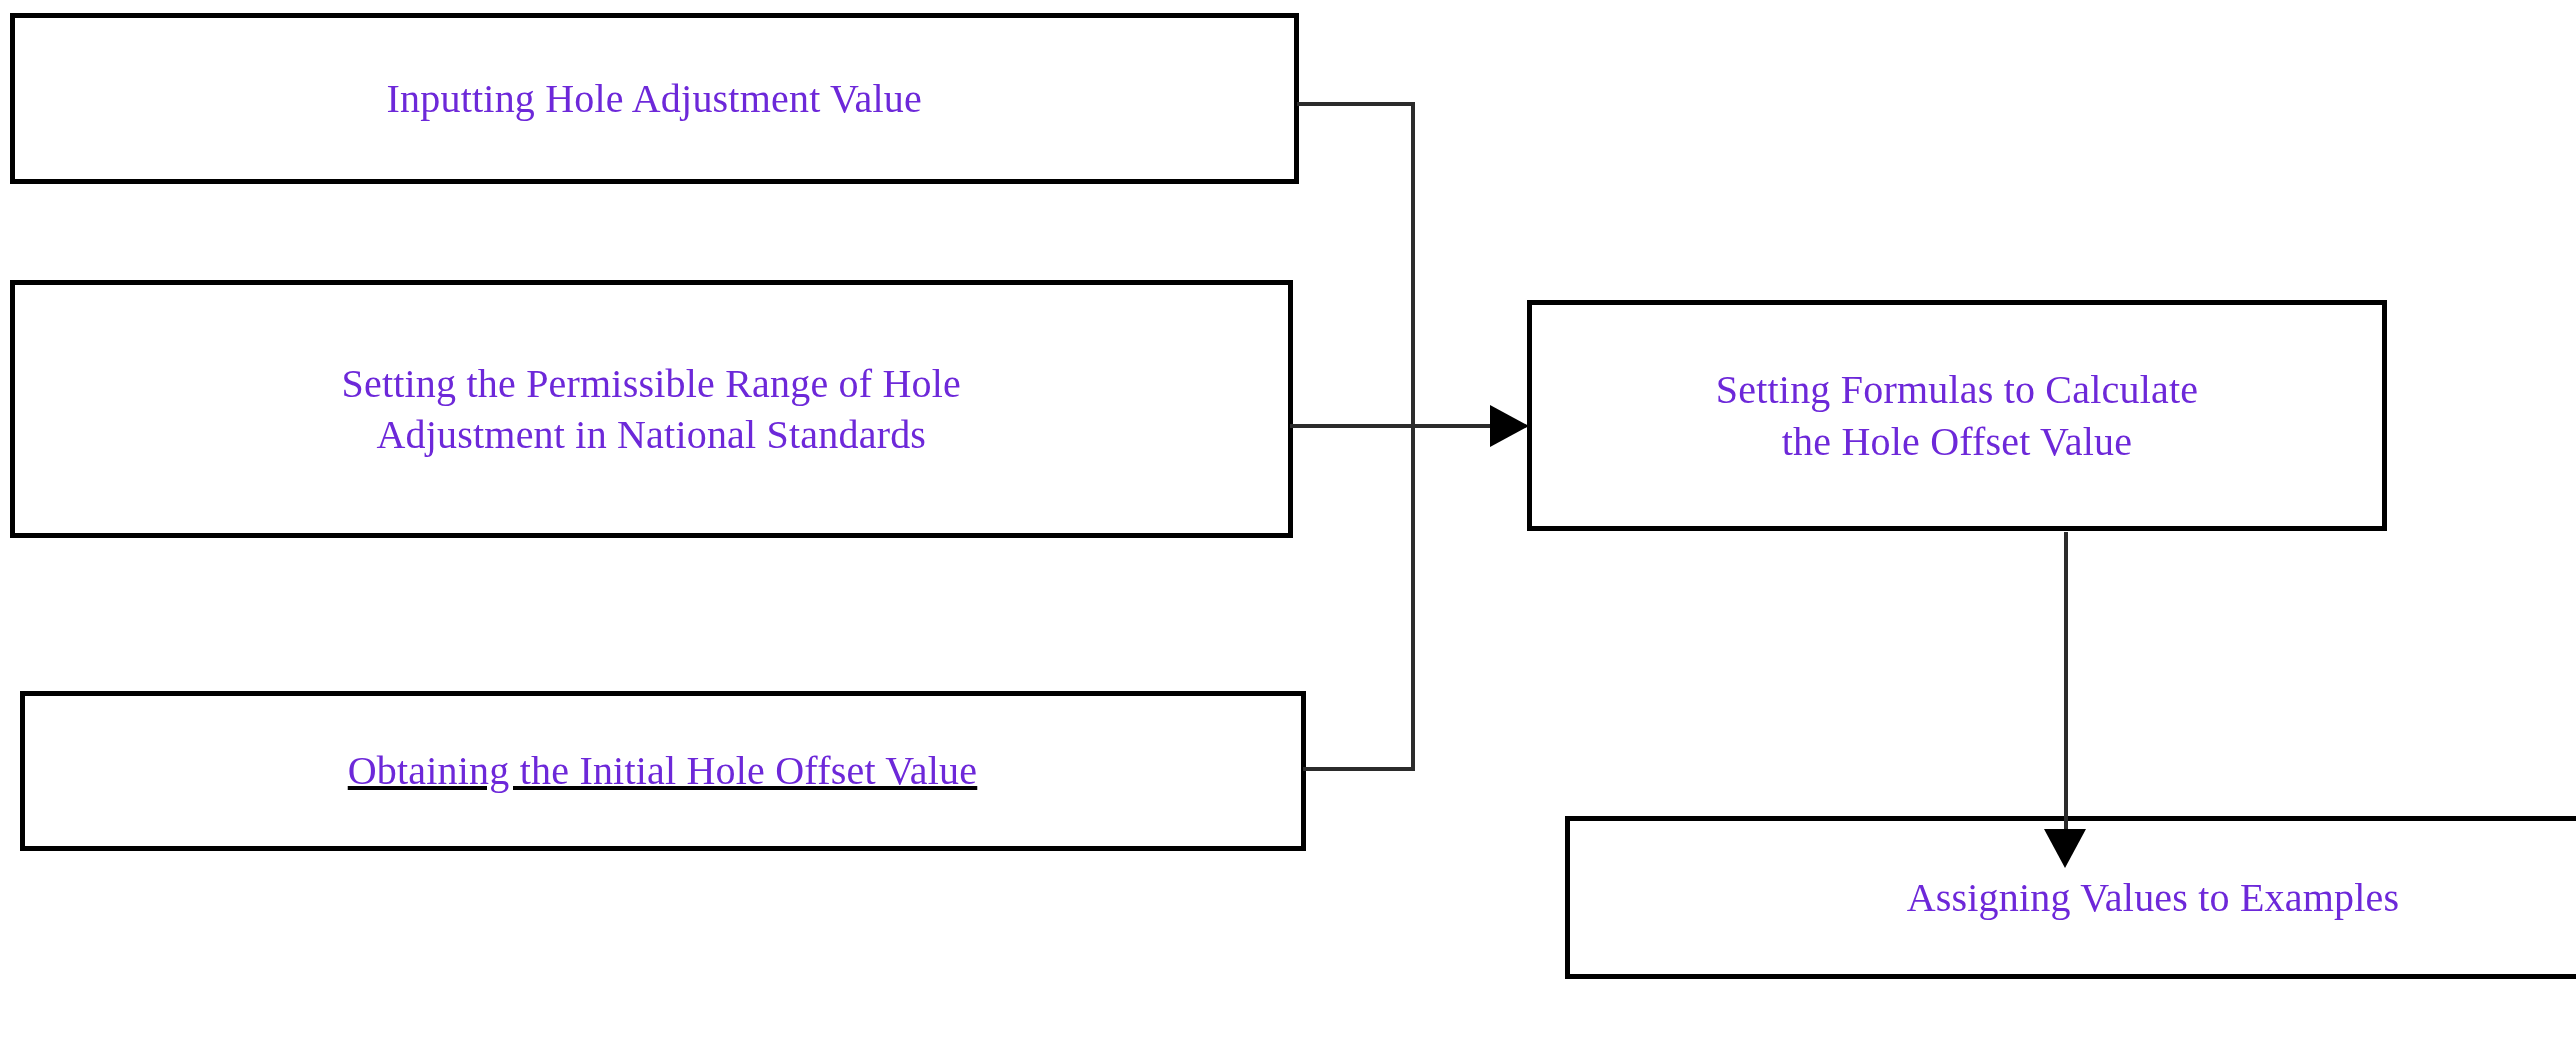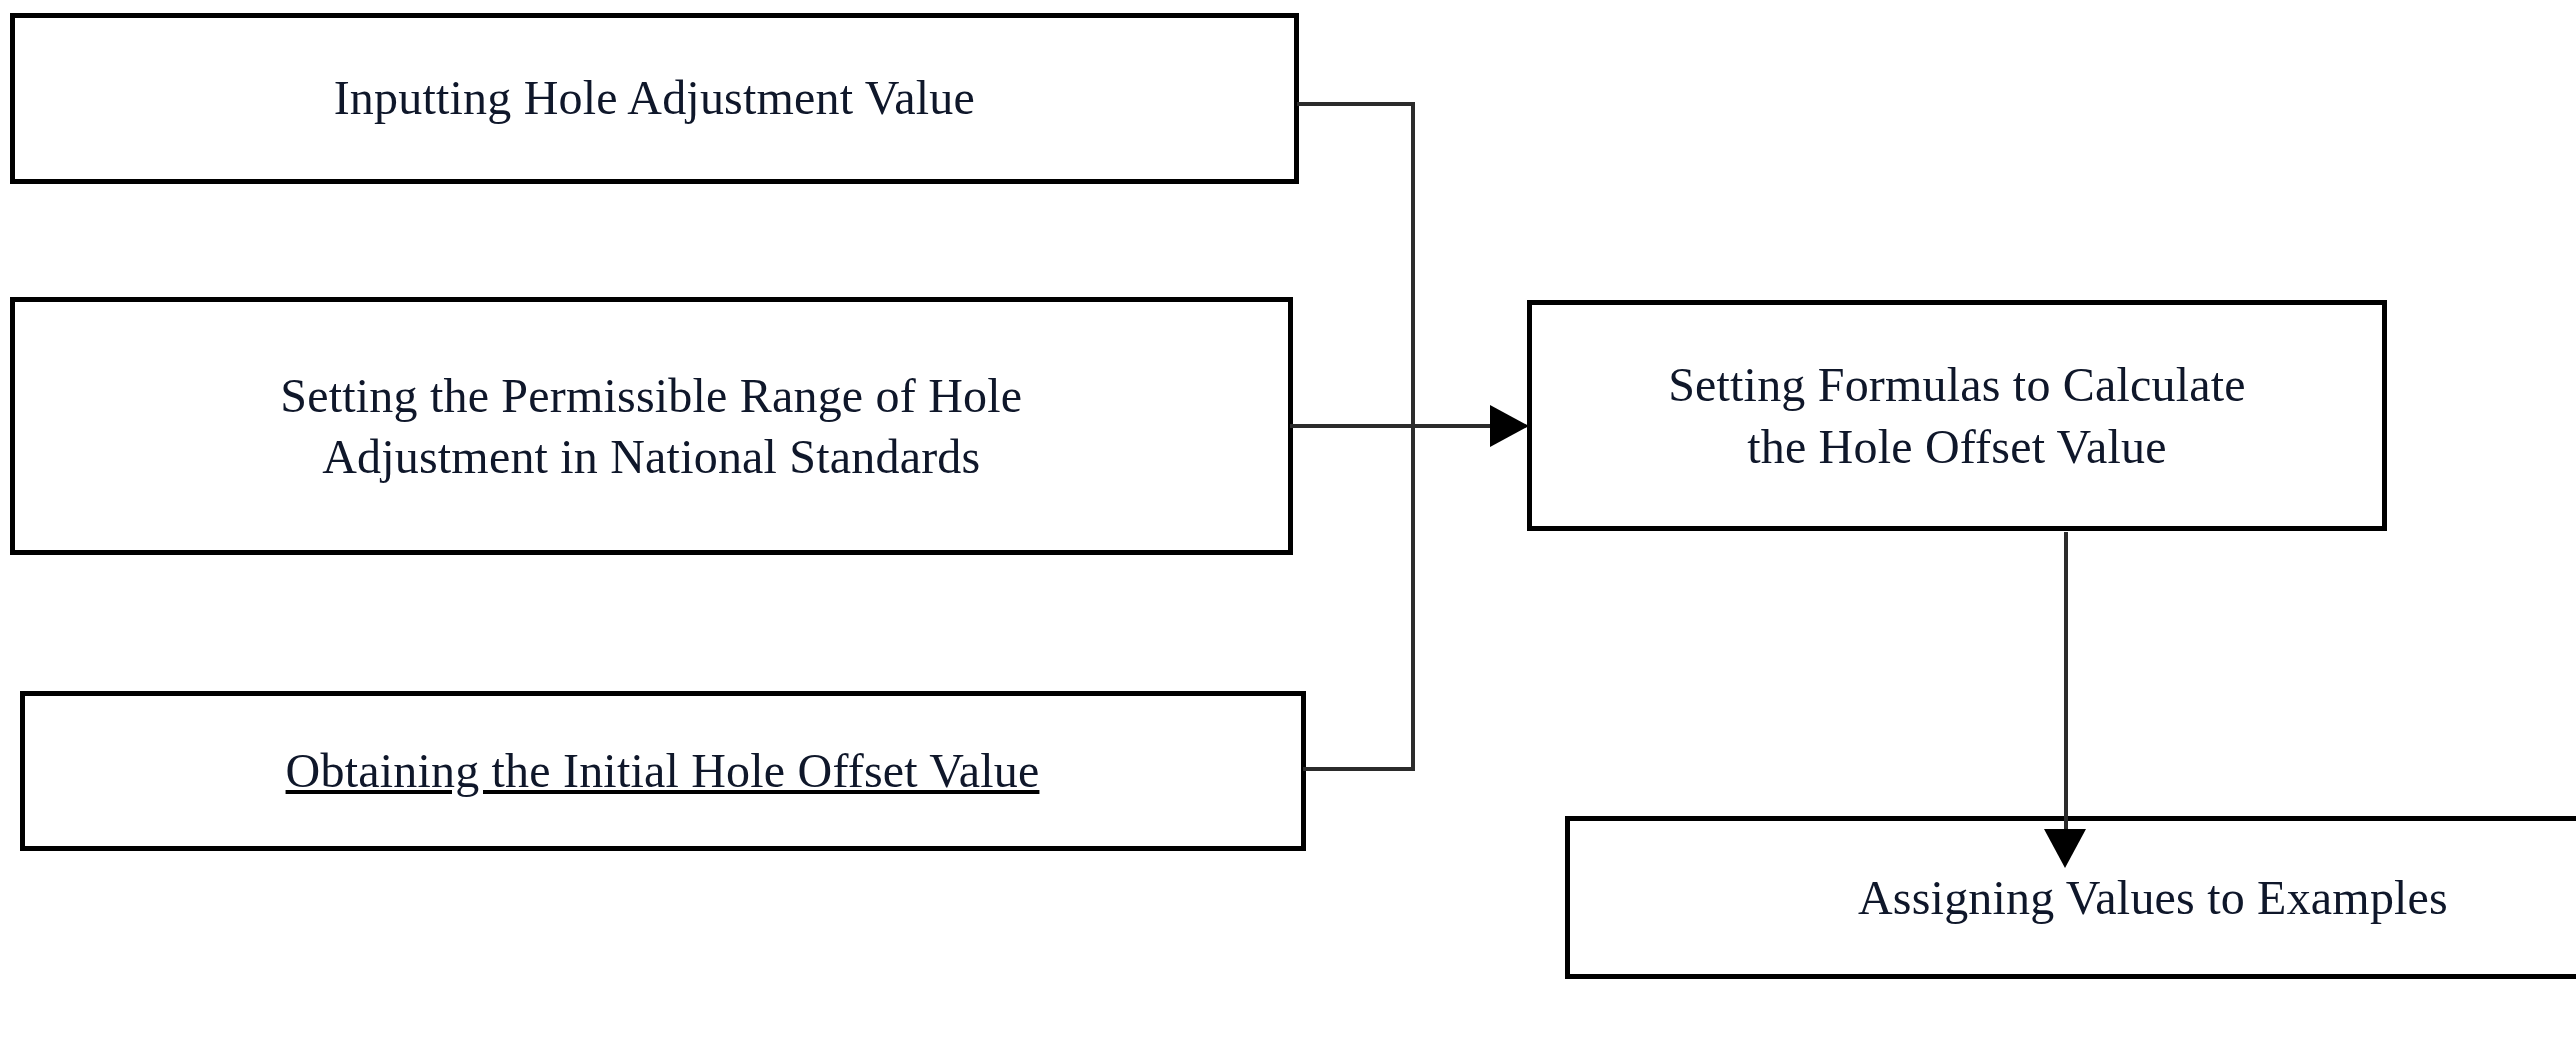--- a/index.html
+++ b/index.html
@@ -19,22 +19,22 @@
     position: absolute;
     box-sizing: border-box;
     background: #ffffff;
     border: 5.9px solid #000000;
     display: flex;
     align-items: center;
     justify-content: center;
     text-align: center;
   }
   .node-label {
-    color: #0f172a;
-    font-size: 48px;
+    color: #6d28d9;
+    font-size: 40px;
     line-height: 1.28;
     letter-spacing: 0.2px;
     white-space: pre-line;
     padding: 0 13.7px;
   }
   .edge-h {
     position: absolute;
     background: #2b2b2b;
     height: 3.9px;
   }
@@ -62,21 +62,21 @@
 </style>
 </head>
 <body>
 
 <div id="canvas">
 
   <div class="node" style="left:9.8px; top:12.7px; width:1289px; height:171px;">
     <span class="node-label">Inputting Hole Adjustment Value</span>
   </div>
 
-  <div class="node" style="left:9.8px; top:297px; width:1283px; height:258px;">
+  <div class="node" style="left:9.8px; top:280px; width:1283px; height:258px;">
     <span class="node-label">Setting the Permissible Range of Hole
 Adjustment in National Standards</span>
   </div>
 
   <div class="node" style="left:19.5px; top:691px; width:1286px; height:160px;text-decoration:underline;">
     <span class="node-label">Obtaining the Initial Hole Offset Value</span>
   </div>
 
   <div class="node" style="left:1527px; top:300px; width:860px; height:231px;">
     <span class="node-label">Setting Formulas to Calculate

